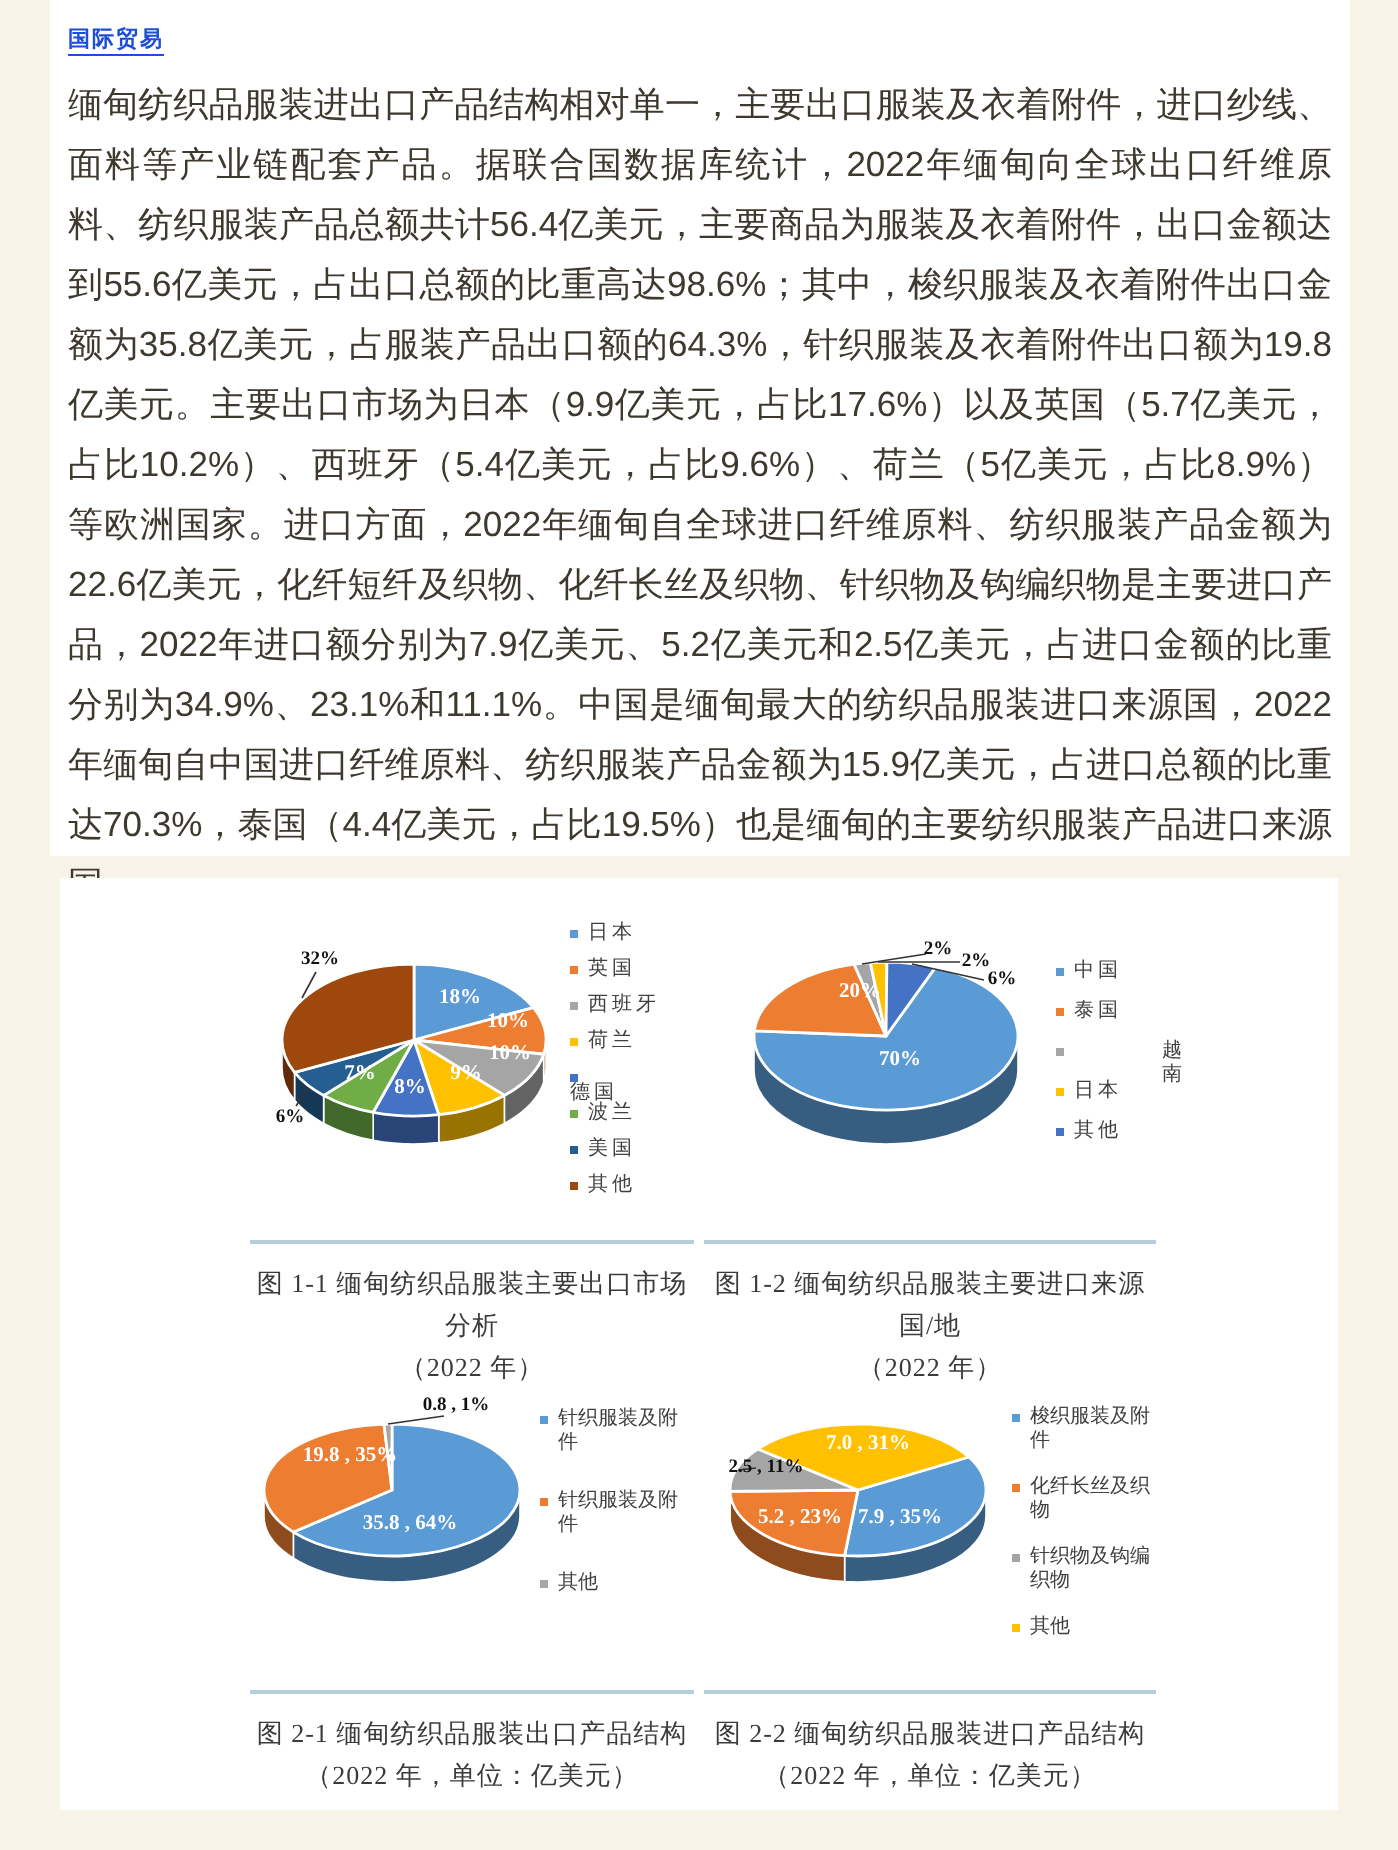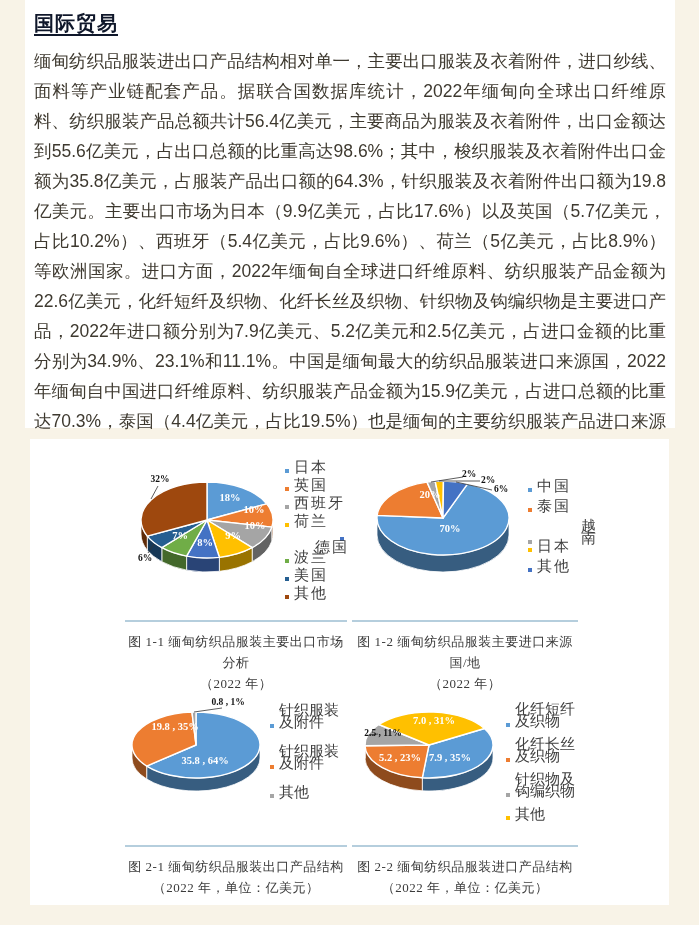--- a/index.html
+++ b/index.html
@@ -13,23 +13,23 @@
     overflow: hidden;
   }
   .text-card {
     position: absolute;
     left: 25px; top: 0;
     width: 650px; height: 428px;
     background: #ffffff;
     padding: 10px 9px 0 9px;
   }
   .article-title {
-    font-size: 20px;
+    font-size: 11px;
     font-weight: bold;
-    color: #0f172a;
+    color: #1d4ed8;
     text-decoration: underline;
     text-underline-offset: 4px;
     display: inline-block;
     letter-spacing: 1px;
   }
   .article-paragraph {
     margin-top: 9px;
     font-size: 17.5px;
     line-height: 30px;
     color: #3e392f;
@@ -42,22 +42,22 @@
     width: 639px; height: 466px;
     background: #ffffff;
   }
   .figure { position: absolute; }
   .fig-body { position: relative; }
   .pie-svg { position: absolute; left: 0; top: 0; overflow: visible; }
   .legend { position: absolute; top: 0; left: 0; width: 100%; height: 100%; pointer-events: none; }
   .legend-item {
     position: absolute;
     display: flex;
-    align-items: flex-end;
-    font-size: 15px;
+    align-items: flex-start;
+    font-size: 10px;
     color: #404040;
     line-height: 12px;
   }
   .legend-marker {
     width: 4px; height: 4px;
     margin: 4px 5px 0 0;
     flex: 0 0 auto;
   }
   .fig-divider {
     height: 2px;
@@ -262,21 +262,21 @@
           <path d="M 77 54 L 26.84361873114625 33.502123250815764 A 64 33 0 0 1 132.42562584220408 37.500000000000014 Z" fill="#FFC000" stroke="#ffffff" stroke-width="1.4" stroke-linejoin="round"></path>
           <text x="98" y="68" text-anchor="middle" dominant-baseline="middle" class="slice-label-in">7.9 , 35%</text>
           <text x="48" y="68" text-anchor="middle" dominant-baseline="middle" class="slice-label-in">5.2 , 23%</text>
           <line x1="17" y1="44" x2="26" y2="43" stroke="#333333" stroke-width="0.8"></line>
           <text x="31" y="43" text-anchor="middle" dominant-baseline="middle" class="slice-label-out">2.5 , 11%</text>
           <text x="82" y="31" text-anchor="middle" dominant-baseline="middle" class="slice-label-in">7.0 , 31%</text>
         </svg>
       <div class="legend">
           <div class="legend-item" style="left: 154px; top: 12px; width: 70px;">
             <span class="legend-marker" style="background: rgb(91, 155, 213);"></span>
-            <span style="letter-spacing: 0px;">化纤短纤及织物</span>
+            <span style="letter-spacing: 0px;">梭织服装及附件</span>
           </div>
           <div class="legend-item" style="left: 154px; top: 47px; width: 70px;">
             <span class="legend-marker" style="background: rgb(237, 125, 49);"></span>
             <span style="letter-spacing: 0px;">化纤长丝及织物</span>
           </div>
           <div class="legend-item" style="left: 154px; top: 82px; width: 70px;">
             <span class="legend-marker" style="background: rgb(165, 165, 165);"></span>
             <span style="letter-spacing: 0px;">针织物及钩编织物</span>
           </div>
           <div class="legend-item" style="left: 154px; top: 117px; width: 70px;">

